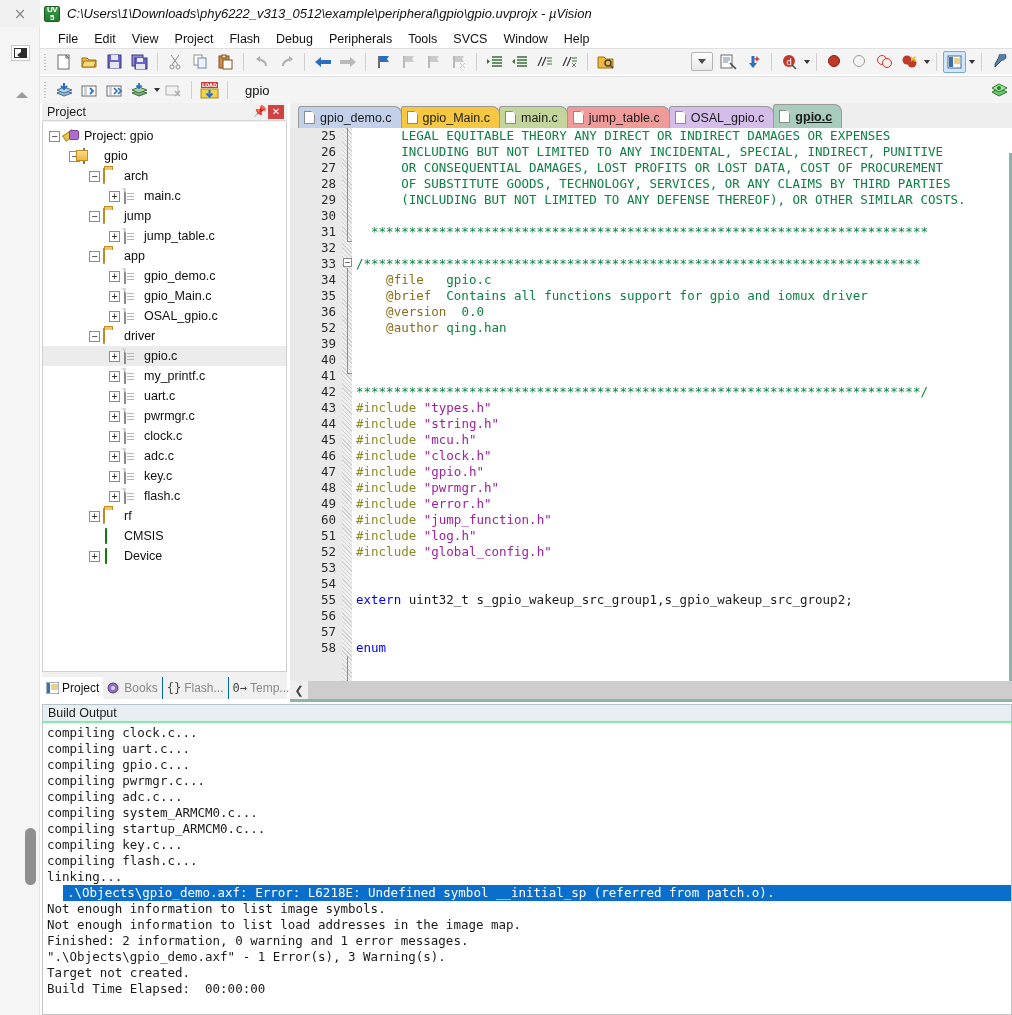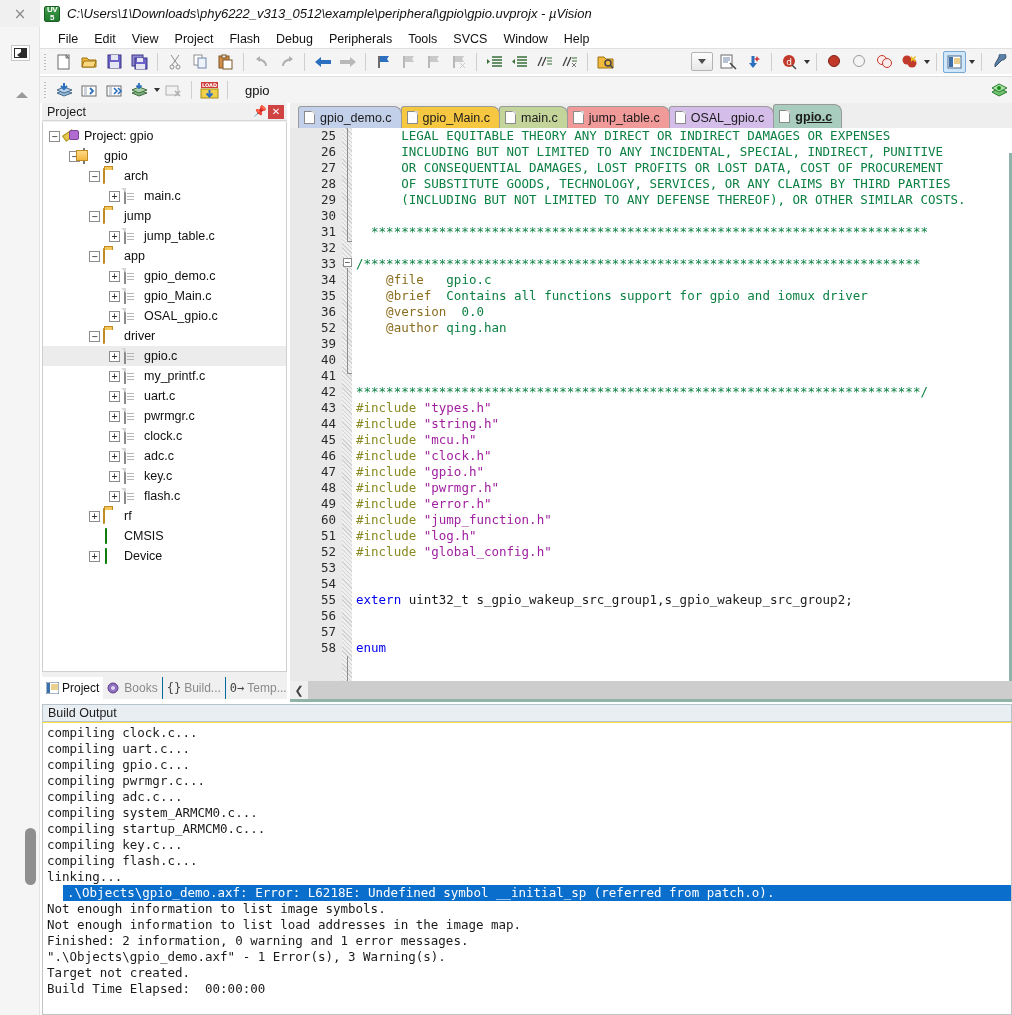--- a/index.html
+++ b/index.html
@@ -299,21 +299,21 @@
   .edge-right {
     position: absolute; right: 0; top: 25px; width: 3px; height: 553px; background: #8fb3a8;
   }
   .edge-bottom {
     position: absolute; left: 0; bottom: -3px; width: 722px; height: 3px; background: #8fb3a8;
   }
 
   
   .build-pane {
     position: absolute; left: 42px; top: 704px; width: 970px; height: 311px;
-    background: #fde047;
+    background: #86efac;
   }
   .build-header {
     height: 18px; background: #e9eef2; border: 1px solid #b8c4cc;
     display: flex; align-items: center; padding-left: 5px;
     font-size: 12.5px; color: #1b1b1b;
   }
   .build-body {
     position: absolute; left: 0; top: 19px; width: 970px; height: 292px;
     background: #ffffff; border: 1px solid #c4c4c4; border-top: none;
     overflow: hidden; font-family: "DejaVu Sans Mono", monospace; font-size: 12.5px;
@@ -806,21 +806,21 @@
         <span class="pico">
           <svg width="14" height="12" viewBox="0 0 14 12">
               <circle cx="6" cy="6" r="5" fill="#8e6fc0" stroke="#5a3f86"></circle>
               <circle cx="6" cy="6" r="2" fill="#e0d4f2"></circle>
             </svg>
         </span>
         <span>Books</span>
       </div>
       <div class="ptab">
         <span class="pico" style="font-family:'DejaVu Sans Mono',monospace;color:#444;">{}</span>
-        <span>Build...</span>
+        <span>Flash...</span>
       </div>
       <div class="ptab">
         <span class="pico" style="font-family:'DejaVu Sans Mono',monospace;color:#444;">0→</span>
         <span>Temp...</span>
       </div>
     </div>
   </div>
 
   <div class="editor-wrap">
     <div class="tabstrip" id="tabstrip">

